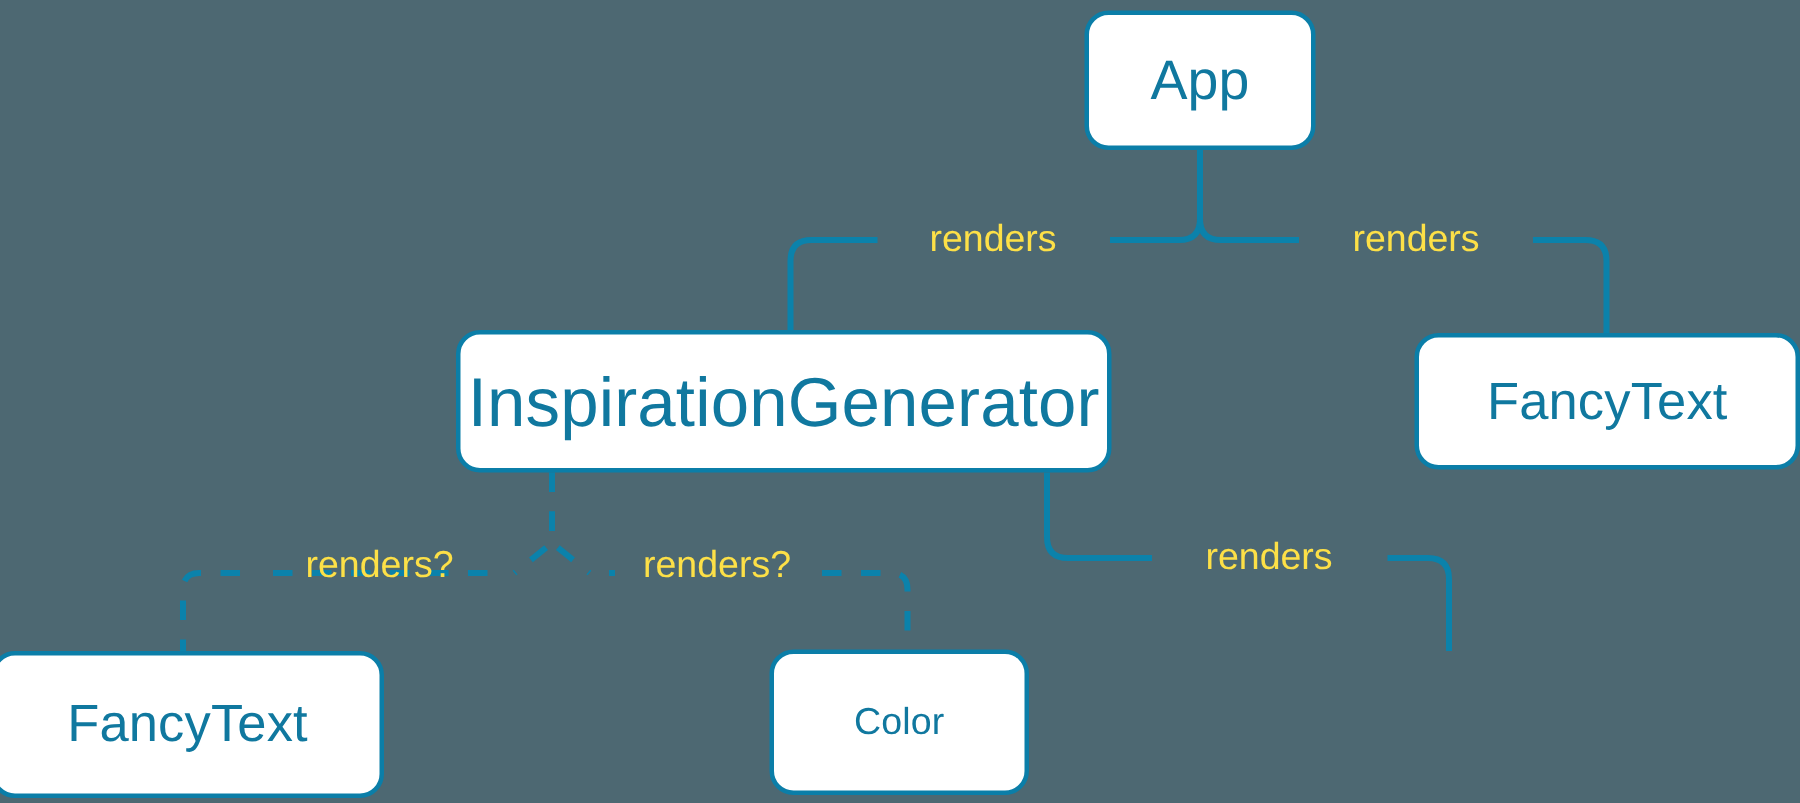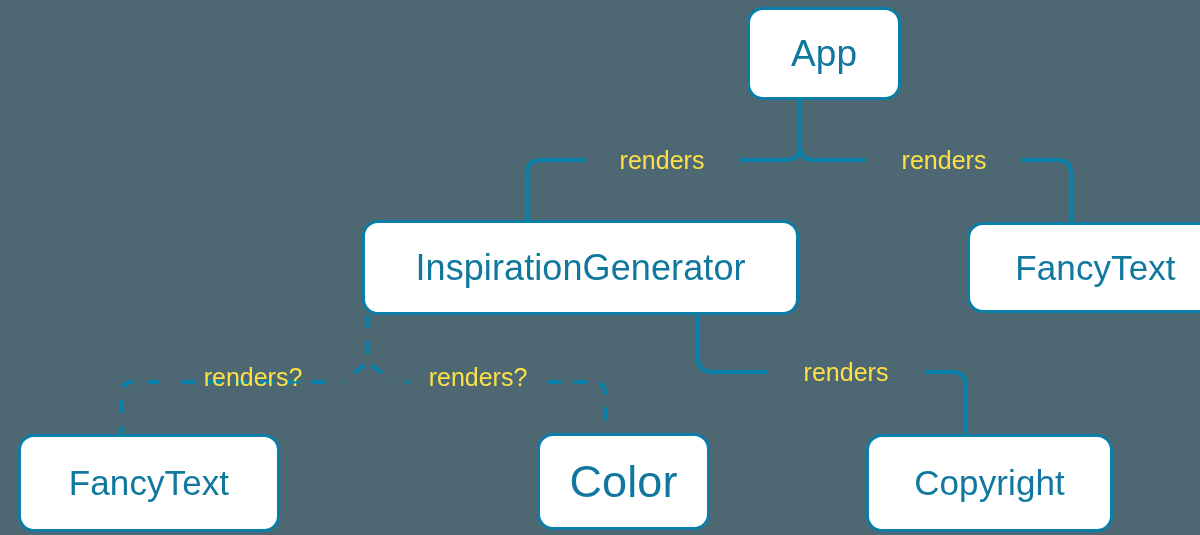--- a/index.html
+++ b/index.html
@@ -32,21 +32,20 @@
     border: 3px solid #0b7ea8;
     border-radius: 16px;
     display: flex;
     align-items: center;
     justify-content: center;
     color: #10789f;
     font-family: "Liberation Sans", sans-serif;
     font-weight: 400;
     letter-spacing: 0.1px;
     z-index: 5;
-    margin-left: 24px;
   }
   .edge-label {
     position: absolute;
     color: #fde047;
     font-family: "Liberation Sans", sans-serif;
     font-size: 25px;
     font-weight: 400;
     white-space: nowrap;
     transform: translate(-50%, -50%);
     z-index: 4;
@@ -67,39 +66,36 @@
 
     <path d="M 368 315 L 368 362 L 343 382 M 325 382 L 178 382 M 160 382 L 133 382 Q 122 382 122 393 L 122 434" fill="none" stroke="#0b82ab" stroke-width="4" stroke-linecap="butt" stroke-dasharray="13 13"></path>
 
     <path d="M 368 315 L 368 362 L 393 382 M 406 382 L 410 382 M 548 382 L 594 382 Q 605 382 605 393 L 605 433" fill="none" stroke="#0b82ab" stroke-width="4" stroke-linecap="butt" stroke-dasharray="13 13"></path>
   </svg>
 
   <div class="node" id="node-app" style="left:723px; top:7px; width:154px; height:93px; font-size:37px;">
     <span>App</span>
   </div>
 
-  <div class="node" id="node-inspiration-generator" style="left:338px; top:220px; width:437px; height:95px; font-size:36px;">
+  <div class="node" id="node-inspiration-generator" style="left:304px; top:220px; width:437px; height:95px; font-size:46px;">
     <span>InspirationGenerator</span>
   </div>
 
   <div class="node" id="node-fancytext-right" style="left:943px; top:222px; width:257px; height:91px; font-size:35px;">
     <span>FancyText</span>
   </div>
 
   <div class="node" id="node-fancytext-left" style="left:-6px; top:434px; width:262px; height:98px; font-size:35px;">
     <span>FancyText</span>
   </div>
 
-  <div class="node" id="node-color" style="left:513px; top:433px; width:173px; height:97px; font-size:45px;">
+  <div class="node" id="node-color" style="left:513px; top:433px; width:173px; height:97px; font-size:25px;">
     <span>Color</span>
   </div>
 
-  <div class="node" id="node-copyright" style="left:842px; top:434px; width:247px; height:98px; font-size:35px;">
-    <span>Copyright</span>
-  </div>
 
   <div class="edge-label" style="left:662px; top:160px;">renders</div>
 
   <div class="edge-label" style="left:944px; top:160px;">renders</div>
 
   <div class="edge-label" style="left:253px; top:377px;">renders?</div>
 
   <div class="edge-label" style="left:478px; top:377px;">renders?</div>
 
   <div class="edge-label" style="left:846px; top:372px;">renders</div>

